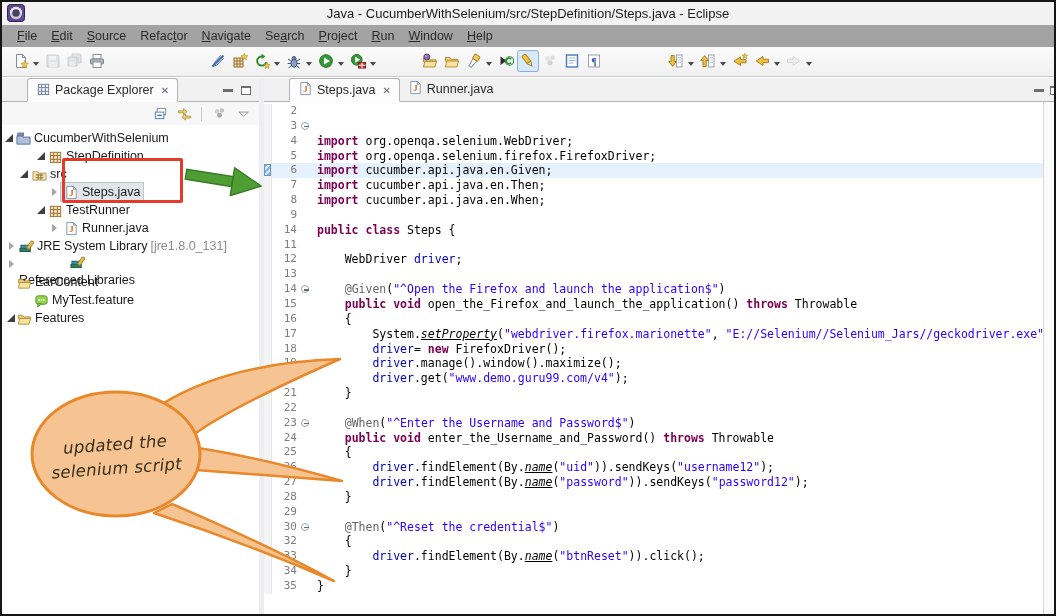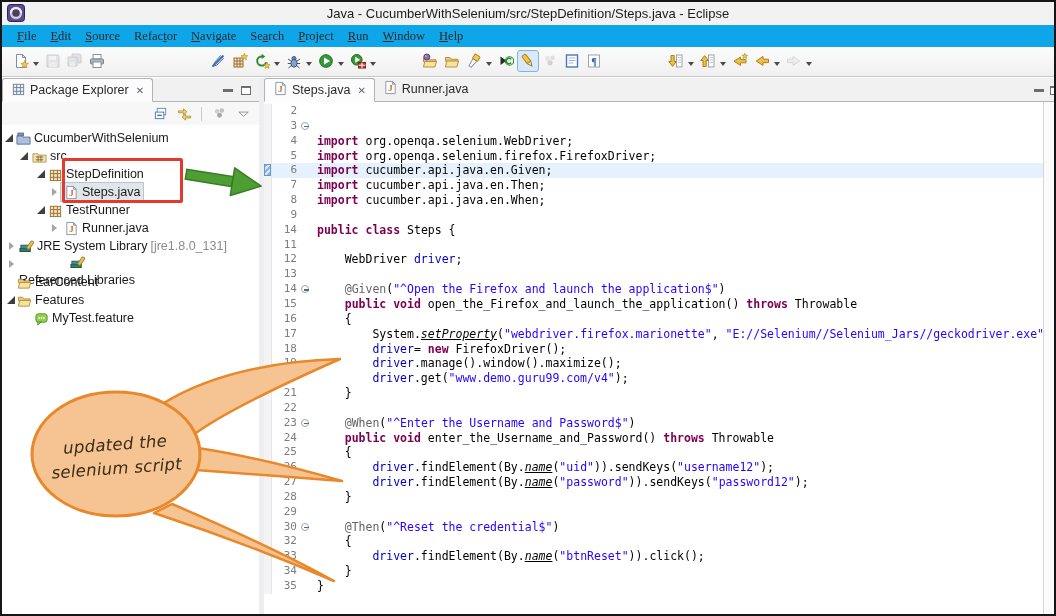--- a/index.html
+++ b/index.html
@@ -4,39 +4,39 @@
 <style>
   html,body{margin:0;padding:0;background:#fff;}
   *{box-sizing:border-box;}
   .window{position:relative;width:1056px;height:616px;border:2px solid #161616;background:#fff;
           font-family:"Liberation Sans","DejaVu Sans",sans-serif;overflow:hidden;}
   
   .titlebar{position:relative;height:23px;background:#f2f2f2;}
   .win-icon{position:absolute;left:5px;top:2px;width:18px;height:18px;z-index:2;}
   .title{position:absolute;left:0;right:0;top:4px;text-align:center;font-size:13px;color:#1b1b1b;}
   
-  .menubar{height:22px;background:#0ea5e9;display:flex;align-items:center;padding-left:8px;font-family:Liberation Serif, serif;}
+  .menubar{height:22px;background:#a3a3a3;display:flex;align-items:center;padding-left:8px;}
   .menu-item{font-size:12.5px;color:#2b2b2b;padding:2px 7px;cursor:default;}
   .menu-item u{text-decoration:underline;}
   
   .toolbar{position:relative;height:30px;background:linear-gradient(#fcfcfc,#f0f0f0);border-bottom:1px solid #c9c9c9;}
   .tb-group{position:absolute;top:3px;display:flex;align-items:center;}
   .tb-btn{display:inline-flex;align-items:center;justify-content:center;width:22px;height:22px;
           border:1px solid transparent;border-radius:3px;}
   .tb-btn.active{background:#d9e9f9;border-color:#86b1e2;}
   .tb-btn.disabled{opacity:.45;}
   .tb-btn .ic{display:inline-flex;}
   .dd{width:0;height:0;border:3.5px solid transparent;border-top:4px solid #4a4a4a;margin:8px 3px 0 1px;}
   
   .workbench{position:absolute;top:76px;left:0;right:0;bottom:0;background:#eef0f2;}
   .explorer{position:absolute;left:0;top:0;bottom:0;width:257px;background:#fff;display:flex;flex-direction:column;}
   .sash{position:absolute;left:257px;top:0;bottom:0;width:5px;background:#eceef0;}
   .editor{position:absolute;left:262px;top:0;right:0;bottom:0;background:#fff;display:flex;flex-direction:column;}
   
-  .tabrow{height:24px;background:#f1f1f1;border-bottom:1px solid #b3b3b3;display:flex;align-items:flex-end;position:relative;}
+  .tabrow{height:24px;background:#f1f1f1;border-bottom:1px solid #b3b3b3;display:flex;align-items:flex-end;position:relative;padding-left:25px;}
   .ptab,.etab{display:flex;align-items:center;gap:4px;height:24px;padding:0 8px;font-size:12.5px;color:#2a2a2a;}
   .ptab.active,.etab.active{background:#fcfcfc;border:1px solid #b3b3b3;border-bottom:1px solid #fcfcfc;
       border-radius:3px 3px 0 0;margin-bottom:-1px;}
   .tx{font-size:10px;color:#5d6570;margin-left:3px;}
   .winbtns{margin-left:auto;display:flex;align-items:center;gap:8px;padding:0 8px 6px 0;}
   .g-min{width:10px;height:3px;background:#6d6d6d;}
   .g-max{width:10px;height:9px;border:1px solid #6d6d6d;border-top-width:2px;background:#fff;}
   
   .panel-toolbar{height:23px;display:flex;align-items:center;justify-content:flex-end;gap:4px;
       padding-right:6px;background:#f7f7f7;}
@@ -420,80 +420,80 @@
               <span class="ic">
                 <svg viewBox="0 0 16 16" width="15" height="15">
                   <path d="M1 5h5l1.5 1.5H15V14H1z" fill="#aebedb" stroke="#5e729b"></path>
                   <rect x="2" y="2.2" width="6" height="3" fill="#7d90b8" stroke="#5e729b"></rect>
                 </svg>
               </span>
               <span class="lbl">CucumberWithSelenium</span>
             </span>
           </div>
           <div class="tree-row">
+            <span class="tw open" style="left: 35px;"></span>
+            <span class="entry" style="left: 43px;">
+              <span class="ic">
+                <svg viewBox="0 0 16 16" width="15" height="15">
+                  <rect x="2.5" y="3.5" width="11" height="11" fill="#f2e2c2" stroke="#9b6f2e"></rect>
+                  <g stroke="#9b6f2e">
+                    <line x1="2.5" y1="7" x2="13.5" y2="7"></line>
+                    <line x1="2.5" y1="11" x2="13.5" y2="11"></line>
+                    <line x1="6" y1="3.5" x2="6" y2="14.5"></line>
+                    <line x1="10" y1="3.5" x2="10" y2="14.5"></line>
+                  </g>
+                </svg>
+              </span>
+              <span class="lbl">StepDefinition</span>
+            </span>
+          </div>
+          <div class="tree-row">
             <span class="tw open" style="left: 18px;"></span>
             <span class="entry" style="left: 27px;">
               <span class="ic">
                 <svg viewBox="0 0 16 16" width="15" height="15">
                   <path d="M1 5h5l1.5 1.5H15V14H1z" fill="#efe3b8" stroke="#b99b55"></path>
                   <g stroke="#8a6a2a">
                     <line x1="4" y1="8.5" x2="12" y2="8.5"></line>
                     <line x1="4" y1="11.5" x2="12" y2="11.5"></line>
                     <line x1="6.5" y1="7" x2="6.5" y2="13.5"></line>
                     <line x1="9.5" y1="7" x2="9.5" y2="13.5"></line>
                   </g>
                 </svg>
               </span>
               <span class="lbl">src</span>
             </span>
           </div>
           <div class="tree-row">
+            <span class="tw closed" style="left: 50px;"></span>
+            <span class="entry selected" style="left: 59px;">
+              <span class="ic">
+                <svg viewBox="0 0 16 16" width="15" height="15">
+                  <path d="M3 1.5h7l3 3v10H3z" fill="#fff" stroke="#8494ac"></path>
+                  <path d="M10 1.5v3h3z" fill="#dde4ee" stroke="#8494ac"></path>
+                  <text x="8" y="12" font-size="9.5" font-weight="bold" fill="#d26b1e" text-anchor="middle" font-family="serif">J</text>
+                </svg>
+              </span>
+              <span class="lbl">Steps.java</span>
+            </span>
+          </div>
+          <div class="tree-row">
             <span class="tw open" style="left: 35px;"></span>
             <span class="entry" style="left: 43px;">
               <span class="ic">
                 <svg viewBox="0 0 16 16" width="15" height="15">
                   <rect x="2.5" y="3.5" width="11" height="11" fill="#f2e2c2" stroke="#9b6f2e"></rect>
                   <g stroke="#9b6f2e">
                     <line x1="2.5" y1="7" x2="13.5" y2="7"></line>
                     <line x1="2.5" y1="11" x2="13.5" y2="11"></line>
                     <line x1="6" y1="3.5" x2="6" y2="14.5"></line>
                     <line x1="10" y1="3.5" x2="10" y2="14.5"></line>
                   </g>
                 </svg>
               </span>
-              <span class="lbl">StepDefinition</span>
-            </span>
-          </div>
-          <div class="tree-row">
-            <span class="tw closed" style="left: 50px;"></span>
-            <span class="entry selected" style="left: 59px;">
-              <span class="ic">
-                <svg viewBox="0 0 16 16" width="15" height="15">
-                  <path d="M3 1.5h7l3 3v10H3z" fill="#fff" stroke="#8494ac"></path>
-                  <path d="M10 1.5v3h3z" fill="#dde4ee" stroke="#8494ac"></path>
-                  <text x="8" y="12" font-size="9.5" font-weight="bold" fill="#d26b1e" text-anchor="middle" font-family="serif">J</text>
-                </svg>
-              </span>
-              <span class="lbl">Steps.java</span>
-            </span>
-          </div>
-          <div class="tree-row">
-            <span class="tw open" style="left: 35px;"></span>
-            <span class="entry" style="left: 43px;">
-              <span class="ic">
-                <svg viewBox="0 0 16 16" width="15" height="15">
-                  <rect x="2.5" y="3.5" width="11" height="11" fill="#f2e2c2" stroke="#9b6f2e"></rect>
-                  <g stroke="#9b6f2e">
-                    <line x1="2.5" y1="7" x2="13.5" y2="7"></line>
-                    <line x1="2.5" y1="11" x2="13.5" y2="11"></line>
-                    <line x1="6" y1="3.5" x2="6" y2="14.5"></line>
-                    <line x1="10" y1="3.5" x2="10" y2="14.5"></line>
-                  </g>
-                </svg>
-              </span>
               <span class="lbl">TestRunner</span>
             </span>
           </div>
           <div class="tree-row">
             <span class="tw closed" style="left: 50px;"></span>
             <span class="entry" style="left: 59px;">
               <span class="ic">
                 <svg viewBox="0 0 16 16" width="15" height="15">
                   <path d="M3 1.5h7l3 3v10H3z" fill="#fff" stroke="#8494ac"></path>
                   <path d="M10 1.5v3h3z" fill="#dde4ee" stroke="#8494ac"></path>
@@ -539,43 +539,43 @@
               <span class="ic">
                 <svg viewBox="0 0 16 16" width="15" height="15">
                   <path d="M1.5 4.5h4.5l1.3 1.8H14v2H1.5z" fill="#e8c878" stroke="#b8913c"></path>
                   <path d="M2.8 8h11.7l-1.6 6H1.5z" fill="#f8e2a0" stroke="#b8913c"></path>
                 </svg>
               </span>
               <span class="lbl">EarContent</span>
             </span>
           </div>
           <div class="tree-row">
-            <span class="tw open" style="left: 5px;"></span>
-            <span class="entry" style="left: 12px;">
-              <span class="ic">
-                <svg viewBox="0 0 16 16" width="15" height="15">
-                  <path d="M1.5 4.5h4.5l1.3 1.8H14v2H1.5z" fill="#e8c878" stroke="#b8913c"></path>
-                  <path d="M2.8 8h11.7l-1.6 6H1.5z" fill="#f8e2a0" stroke="#b8913c"></path>
-                </svg>
-              </span>
-              <span class="lbl">Features</span>
-            </span>
-          </div>
-          <div class="tree-row">
             <span class="entry" style="left: 29px;">
               <span class="ic">
                 <svg viewBox="0 0 16 16" width="15" height="15">
                   <rect x="2" y="3" width="12" height="9" rx="2.5" fill="#93d04e" stroke="#5a9427"></rect>
                   <polygon points="4,11.5 4,15 8,11.5" fill="#93d04e" stroke="#5a9427"></polygon>
                   <circle cx="5.5" cy="7.5" r="1" fill="#e6f6d2"></circle>
                   <circle cx="8" cy="7.5" r="1" fill="#e6f6d2"></circle>
                   <circle cx="10.5" cy="7.5" r="1" fill="#e6f6d2"></circle>
                 </svg>
               </span>
               <span class="lbl">MyTest.feature</span>
+            </span>
+          </div>
+          <div class="tree-row">
+            <span class="tw open" style="left: 5px;"></span>
+            <span class="entry" style="left: 12px;">
+              <span class="ic">
+                <svg viewBox="0 0 16 16" width="15" height="15">
+                  <path d="M1.5 4.5h4.5l1.3 1.8H14v2H1.5z" fill="#e8c878" stroke="#b8913c"></path>
+                  <path d="M2.8 8h11.7l-1.6 6H1.5z" fill="#f8e2a0" stroke="#b8913c"></path>
+                </svg>
+              </span>
+              <span class="lbl">Features</span>
             </span>
           </div>
         </div>
     </div>
 
     <div class="sash"></div>
 
     <div class="editor">
       <div class="tabrow" id="etabs">
           <div class="etab active">

